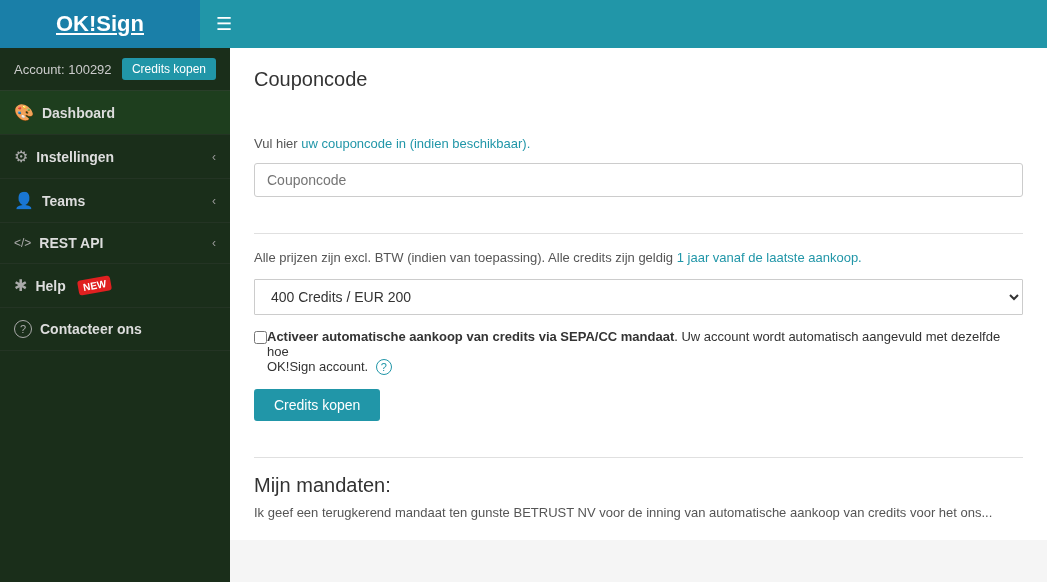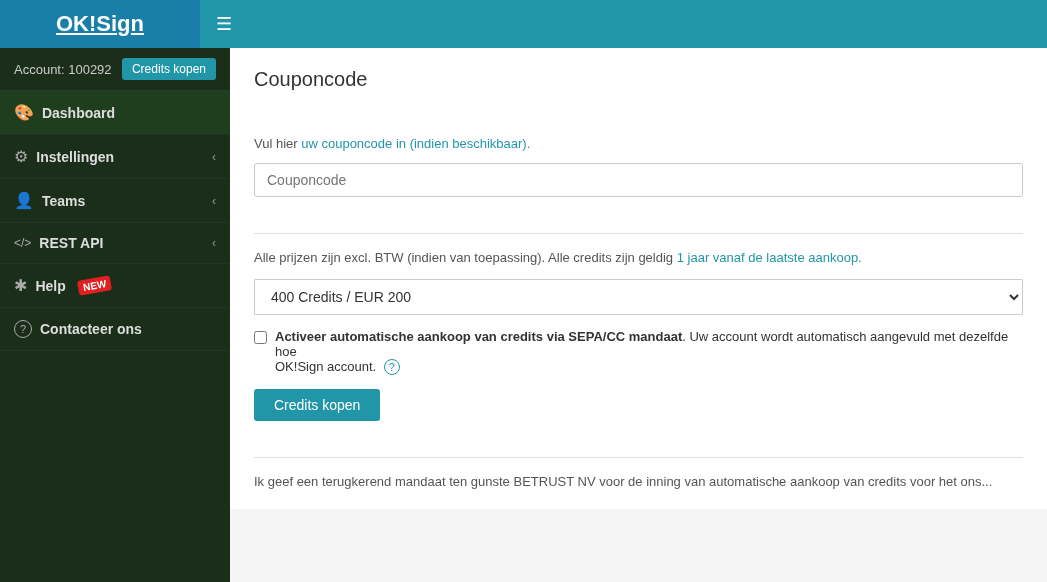--- a/index.html
+++ b/index.html
@@ -187,21 +187,20 @@
       font-size: 14px;
       color: #333;
       background: white;
       margin-bottom: 14px;
       appearance: auto;
     }
 
     .auto-purchase-row {
       display: flex;
       align-items: flex-start;
-      gap: 8px;
       margin-bottom: 14px;
       font-size: 13px;
       color: #333;
     }
     .auto-purchase-row input[type="checkbox"] {
       margin-top: 2px;
       flex-shrink: 0;
     }
     .help-icon {
       display: inline-flex;
@@ -336,19 +335,20 @@
             <span class="help-icon">?</span>
           </span>
         </div>
 
         <button class="buy-btn">Credits kopen</button>
       </div>
 
       <hr class="divider">
 
       <div>
+        <h2 class="mandaten-title">Mijn mandaten:</h2>
         <p class="mandaten-text">Ik geef een terugkerend mandaat ten gunste BETRUST NV voor de inning van automatische aankoop van credits voor het ons...</p>
       </div>
 
     </div>
   </div>
 
 </div>
 
 </body></html>

